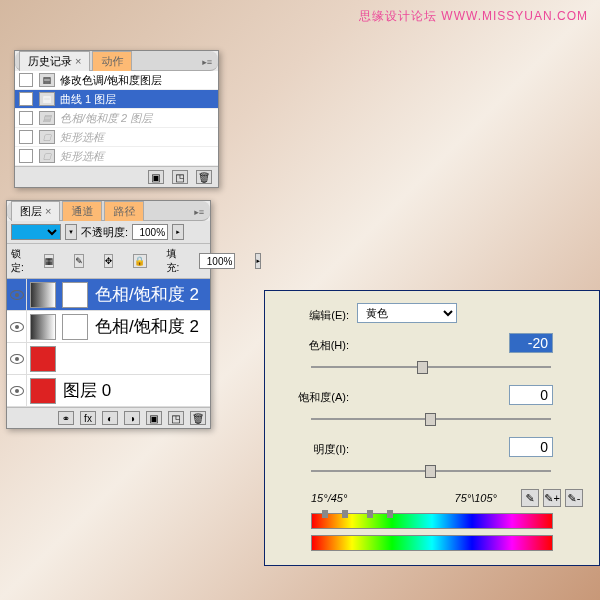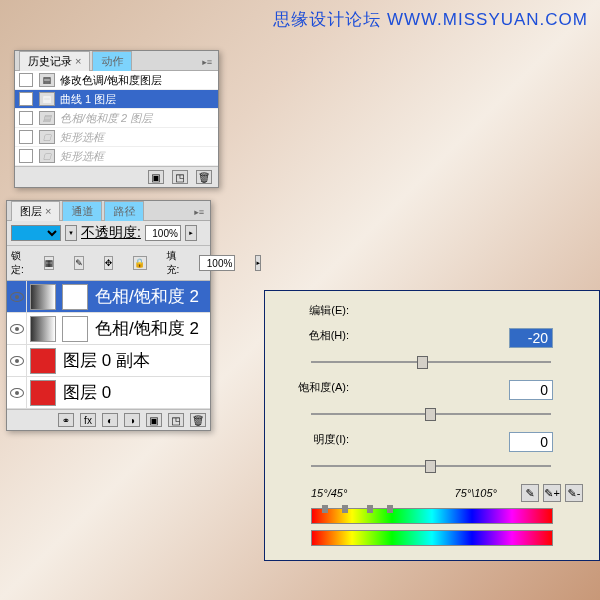--- a/index.html
+++ b/index.html
@@ -1,40 +1,40 @@
 <!DOCTYPE html>
 <html><head>
 <meta charset="utf-8">
 <style>
 * { margin: 0; padding: 0; box-sizing: border-box; font-family: "Microsoft YaHei", sans-serif; }
 body { width: 600px; height: 600px; background: linear-gradient(135deg, #d4b8a0 0%, #e8d4c4 30%, #f5ede4 50%, #c89878 100%); position: relative; overflow: hidden; }
-.watermark { position: absolute; top: 8px; right: 12px; font-size: 17px; color: #1d4ed8; letter-spacing: 1px; }
+.watermark { position: absolute; top: 8px; right: 12px; font-size: 12px; color: #ec4899; letter-spacing: 1px; }
 .panel { position: absolute; background: #ececec; border: 1px solid #888; box-shadow: 2px 2px 6px rgba(0,0,0,0.3); font-size: 11px; }
-.panel-tabs { display: flex; background: #d8d8d8; border-bottom: 1px solid #aaa; height: 20px; align-items: center; padding-left: 4px; }
+.panel-tabs { display: flex; background: #d8d8d8; border-bottom: 1px solid #aaa; height: 20px; align-items: center; padding-left: 4px; border-radius: 8px; }
 .tab { padding: 2px 8px; background: #ececec; border: 1px solid #aaa; border-bottom: none; margin-right: 2px; font-size: 11px; cursor: pointer; }
-.tab.inactive { background: #7dd3fc; color: #666; }
+.tab.inactive { background: #fdba74; color: #666; }
 .tab-close { font-size: 11px; margin-left: 3px; color: #666; }
 .triangle { position: absolute; right: 6px; top: 6px; font-size: 9px; color: #666; }
 
 
 .history-panel { left: 14px; top: 50px; width: 205px; }
 .history-list { background: #fff; }
 .history-item { display: flex; align-items: center; height: 19px; border-bottom: 1px solid #eee; padding-left: 4px; }
 .history-item.selected { background: #3668c9; color: #fff; }
 .history-item.dimmed { color: #aaa; font-style: italic; }
 .history-checkbox { width: 14px; height: 14px; border: 1px solid #999; background: #fff; margin-right: 6px; }
 .history-icon { width: 16px; height: 14px; background: #ddd; border: 1px solid #999; margin-right: 5px; display: inline-flex; align-items: center; justify-content: center; font-size: 9px; }
 .history-bottom { display: flex; justify-content: flex-end; padding: 3px 6px; background: #e4e4e4; border-top: 1px solid #bbb; gap: 8px; }
 .mini-btn { width: 16px; height: 14px; border: 1px solid #888; background: #ddd; display: flex; align-items: center; justify-content: center; font-size: 10px; cursor: pointer; }
 
 
 .layers-panel { left: 6px; top: 200px; width: 205px; }
 .layer-controls { display: flex; align-items: center; padding: 3px 4px; gap: 4px; background: #e4e4e4; border-bottom: 1px solid #bbb; }
 .blend-select { width: 50px; height: 16px; background: #0ea5e9; border: 1px solid #888; font-size: 11px; padding: 0 20px; }
-.opacity-label { font-size: 14px; text-decoration: underline; }
+.opacity-label { font-size: 11px; }
 .opacity-input { width: 36px; height: 16px; border: 1px solid #888; background: #fff; font-size: 10px; text-align: right; padding-right: 2px; }
 .arrow-btn { width: 12px; height: 16px; background: #ddd; border: 1px solid #888; font-size: 7px; display: flex; align-items: center; justify-content: center; }
 .lock-row { display: flex; align-items: center; padding: 3px 4px; gap: 20px; background: #e4e4e4; border-bottom: 1px solid #bbb; font-size: 10px; }
 .lock-icon { width: 14px; height: 14px; border: 1px solid #999; display: flex; align-items: center; justify-content: center; font-size: 9px; }
 .layer-list { background: #fff; }
 .layer-item { display: flex; align-items: center; height: 32px; border-bottom: 1px solid #ddd; }
 .layer-item.selected { background: #3668c9; color: #fff; }
 .eye-col { width: 20px; height: 100%; border-right: 1px solid #ddd; display: flex; align-items: center; justify-content: center; }
 .eye-icon { width: 14px; height: 10px; border: 1px solid #666; border-radius: 50%; position: relative; }
 .eye-icon::after { content: ''; position: absolute; width: 4px; height: 4px; background: #666; border-radius: 50%; top: 2px; left: 4px; }
@@ -43,21 +43,21 @@
 .layer-thumb.curve { background: #fff; position: relative; }
 .layer-thumb.curve::after { content: ''; position: absolute; width: 20px; height: 14px; border: 1px solid #666; border-radius: 0 10px 0 0; top: 6px; left: 2px; border-left: none; border-bottom: none; }
 .layer-thumb.photo { background: linear-gradient(#d22, #d22); }
 .layer-name { font-size: 17px; flex: 1; padding-left: 4px; }
 .layers-bottom { display: flex; justify-content: flex-end; padding: 3px 4px; gap: 6px; background: #e4e4e4; border-top: 1px solid #bbb; }
 
 
 .hsl-dialog { position: absolute; left: 264px; top: 290px; width: 336px; background: #ece9d8; border: 1px solid #0a246a; }
 .hsl-title { background: linear-gradient(#3b77d9, #2659bd); color: #fff; padding: 4px 8px; font-size: 12px; font-weight: bold; }
 .hsl-body { padding: 12px 16px 10px; }
-.hsl-row { display: flex; align-items: flex-start; margin-bottom: 4px; }
+.hsl-row { display: flex; align-items: flex-end; margin-bottom: 4px; }
 .hsl-label { width: 68px; font-size: 11px; text-align: right; margin-right: 8px; }
 .hsl-select { width: 100px; height: 20px; background: #fff; border: 1px solid #7f9db9; font-size: 11px; padding: 0 4px; }
 .hsl-input { width: 44px; height: 20px; background: #fff; border: 1px solid #7f9db9; font-size: 14px; text-align: right; padding-right: 4px; margin-left: auto; margin-right: 30px; }
 .hsl-input.sel { background: #316ac5; color: #fff; }
 .slider-track { height: 20px; position: relative; margin: 2px 0 8px 30px; width: 240px; }
 .slider-line { position: absolute; top: 9px; left: 0; right: 0; height: 2px; background: #999; }
 .slider-thumb { position: absolute; top: 4px; width: 11px; height: 13px; background: #d4d0c8; border: 1px solid #666; }
 .range-row { display: flex; align-items: center; font-size: 11px; margin-top: 8px; padding-left: 30px; }
 .range-text { flex: 1; font-style: italic; }
 .eyedrop { width: 18px; height: 18px; border: 1px solid #888; background: #ddd; margin-left: 4px; display: flex; align-items: center; justify-content: center; font-size: 11px; }
@@ -149,21 +149,20 @@
         </div>
         <div class="layer-thumb"></div>
         <div class="layer-thumb white"></div>
         <span class="layer-name">色相/饱和度 2</span>
       </div>
     <div class="layer-item">
         <div class="eye-col">
           <div class="eye-icon"></div>
         </div>
         <div class="layer-thumb photo"></div>
-        <span class="layer-name">图层 0 副本</span>
       </div>
     <div class="layer-item">
         <div class="eye-col">
           <div class="eye-icon"></div>
         </div>
         <div class="layer-thumb photo"></div>
         <span class="layer-name">图层 0</span>
       </div>
   </div>
   <div class="layers-bottom">
@@ -174,20 +173,21 @@
     <div class="mini-btn">▣</div>
     <div class="mini-btn">◳</div>
     <div class="mini-btn">🗑</div>
   </div>
 </div>
 
 <div class="hsl-dialog">
   <div class="hsl-body">
     <div class="hsl-row">
       <span class="hsl-label">编辑(E):</span>
+      <select class="hsl-select"><option>黄色</option></select>
     </div>
     <div class="hsl-row" style="margin-top:10px">
       <span class="hsl-label">色相(H):</span>
       <input class="hsl-input sel" value="-20" style="">
     </div>
     <div class="slider-track">
         <div class="slider-line"></div>
         <div class="slider-thumb" style="left:106px"></div>
       </div>
     <div class="hsl-row">

